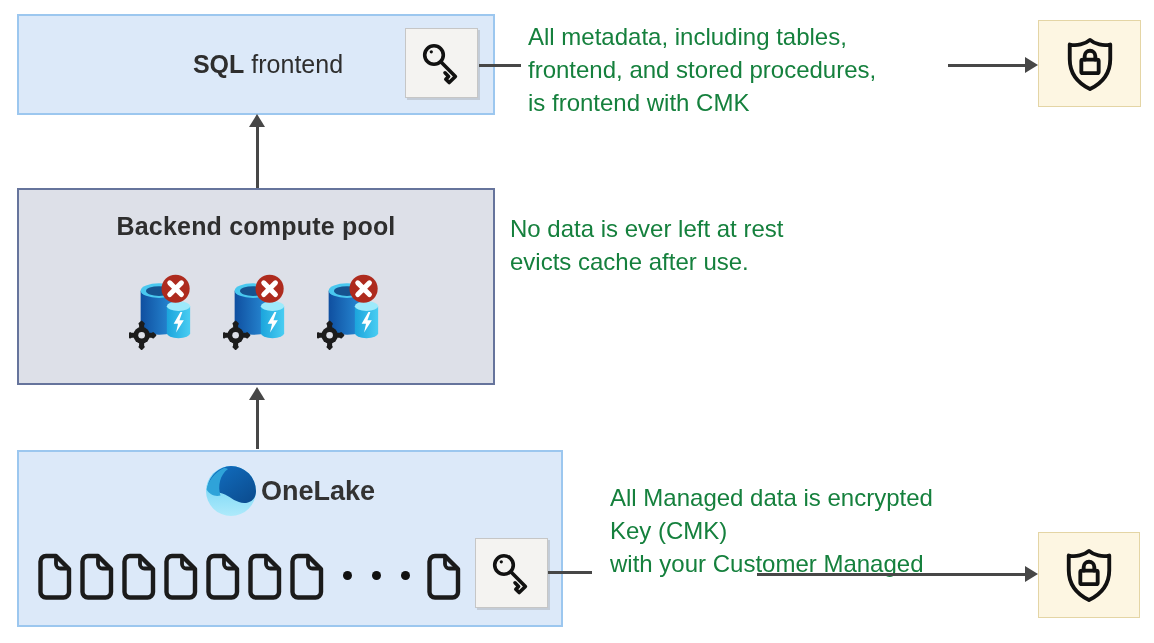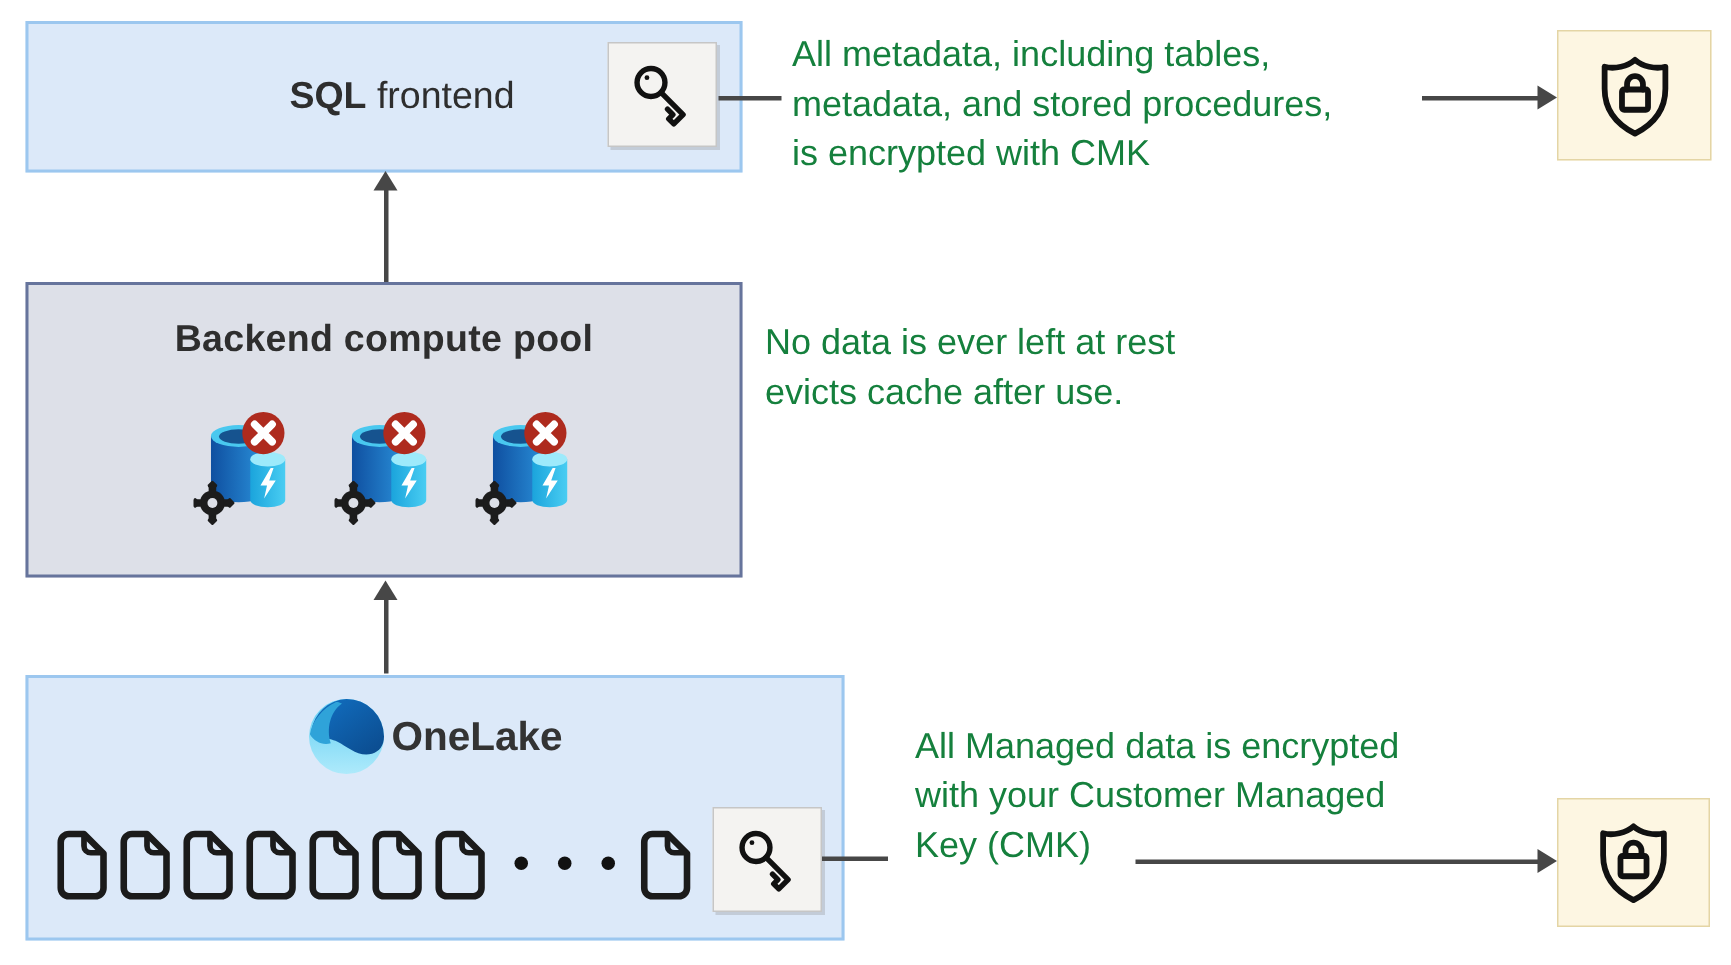--- a/index.html
+++ b/index.html
@@ -212,31 +212,31 @@
       </svg>
   </div>
   <div class="shield-chip shield-bottom">
     <svg width="54" height="60" viewBox="0 0 56 62">
         <use href="#tpl-shield"></use>
       </svg>
   </div>
 
   <div class="note note-top">
     <div>All metadata, including tables,</div>
-    <div>metadata, and stored procedures,</div>
-    <div>is encrypted with CMK</div>
+    <div>frontend, and stored procedures,</div>
+    <div>is frontend with CMK</div>
   </div>
   <div class="note note-mid">
     <div>No data is ever left at rest</div>
     <div>evicts cache after use.</div>
   </div>
   <div class="note note-bottom">
     <div>All Managed data is encrypted</div>
+    <div>Key (CMK)</div>
     <div>with your Customer Managed</div>
-    <div>Key (CMK)</div>
   </div>
 
   <div class="vline" style="left:256px;top:126px;height:62px;"></div>
   <div class="head-up" style="left:249px;top:114px;"></div>
 
   <div class="vline" style="left:256px;top:399px;height:50px;"></div>
   <div class="head-up" style="left:249px;top:387px;"></div>
 
   <div class="hline" style="left:479px;top:64px;width:42px;"></div>
 

